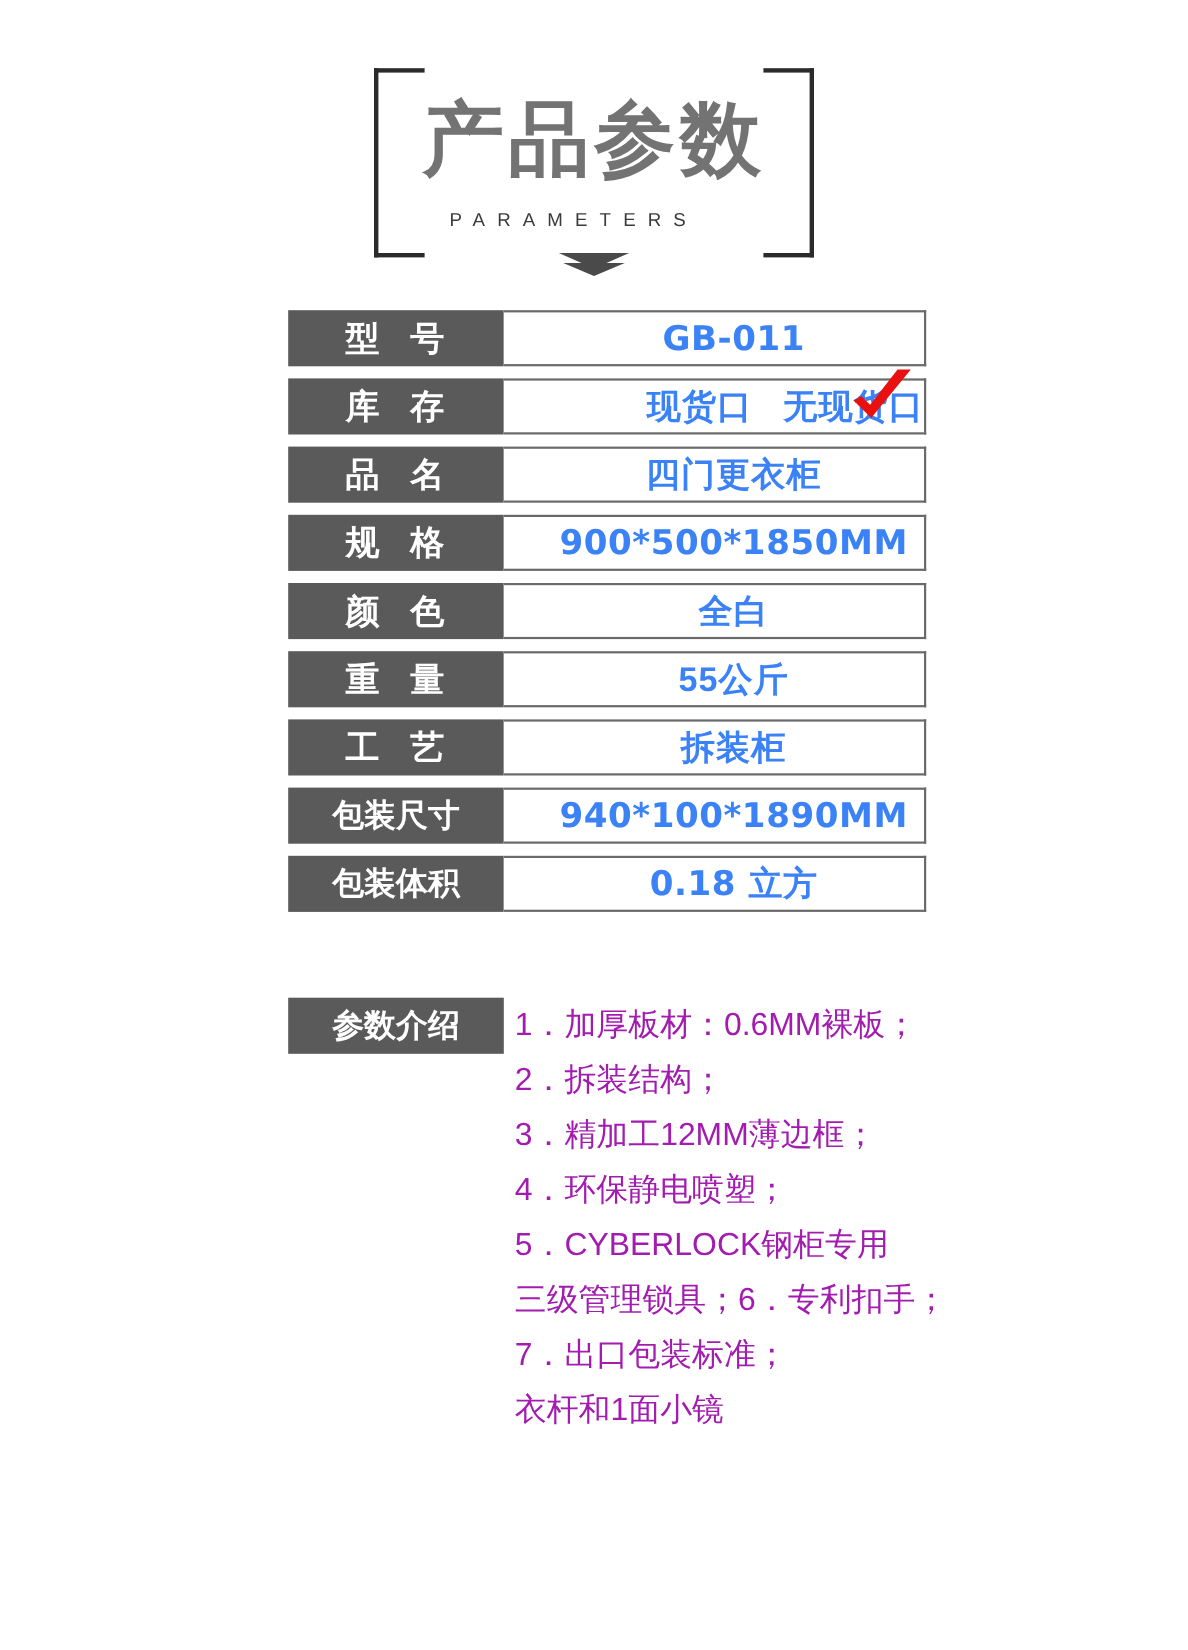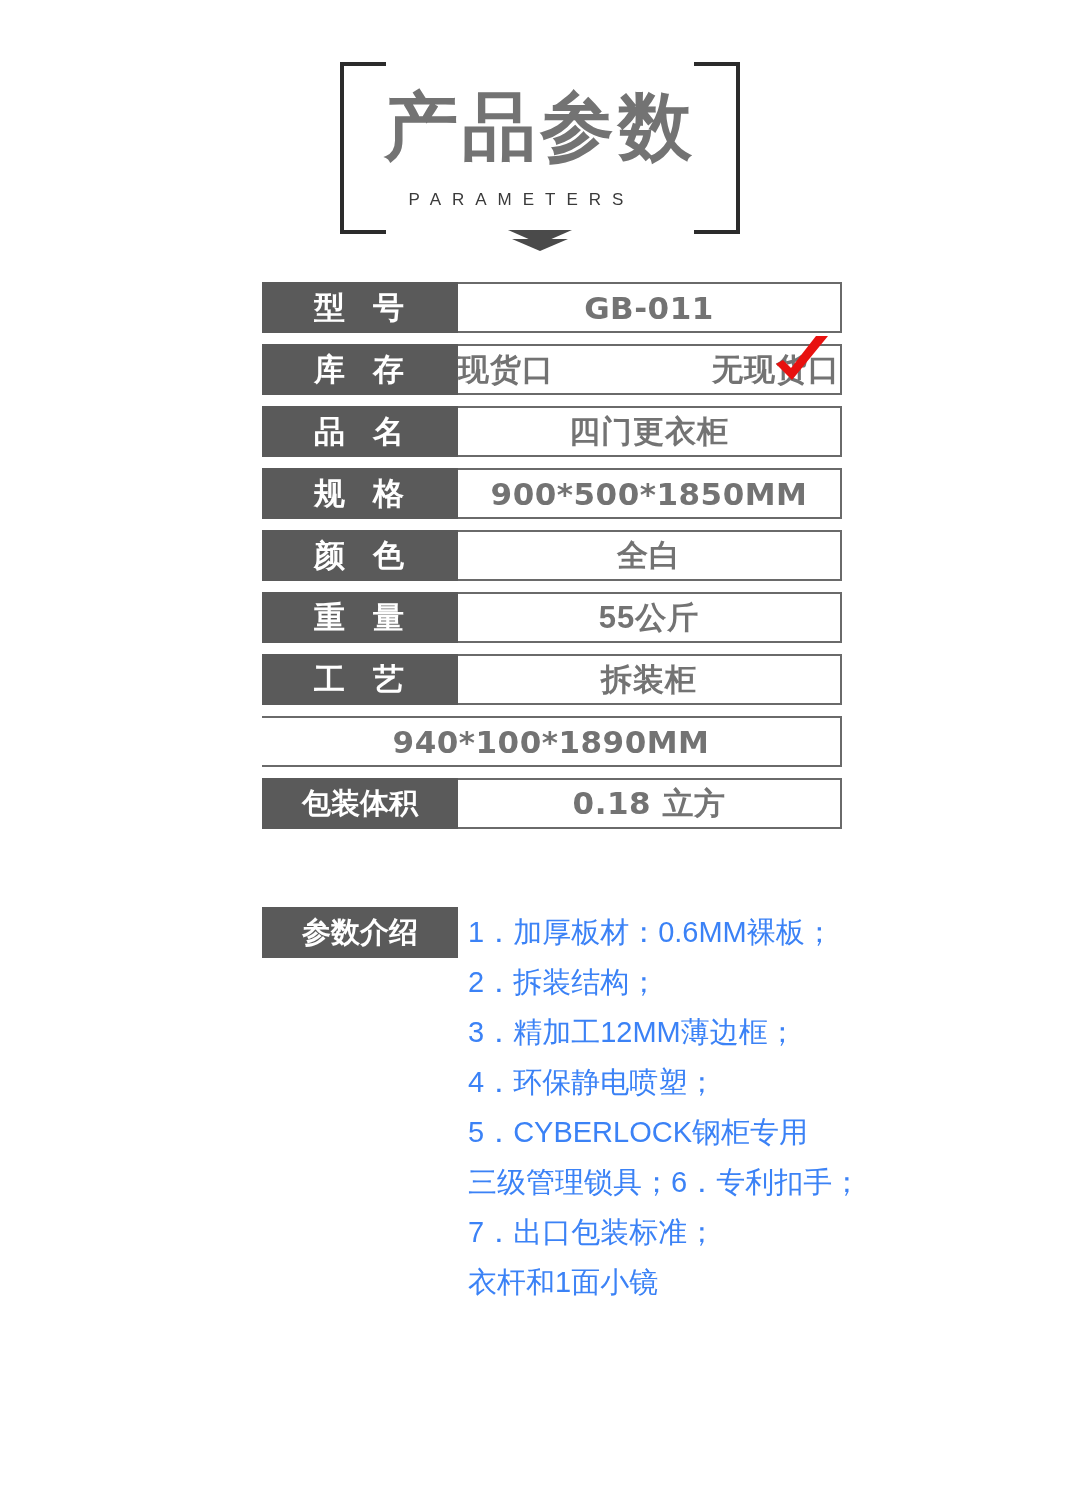--- a/index.html
+++ b/index.html
@@ -133,32 +133,33 @@
   .spec-value {
     flex: 1;
     border: 2px solid #6a6a6a;
     border-left: none;
     background: #ffffff;
     display: flex;
     align-items: center;
     justify-content: center;
     font-size: 31px;
     font-weight: 700;
-    color: #737373;
+    color: #3b82f6;
     box-sizing: border-box;
     letter-spacing: 1px;
     position: relative;
+    padding-left: 36px;
   }
   .spec-value.mono {
     font-family: "DejaVu Sans", sans-serif;
     letter-spacing: 0.5px;
   }
   .stock-value {
-    justify-content: space-between;
-    gap: 46px;
+    justify-content: flex-end;
+    gap: 28px;
   }
   .stock-opt {
     display: inline-flex;
     align-items: center;
     gap: 6px;
     white-space: nowrap;
   }
   .check-mark {
     position: absolute;
     right: 8px;
@@ -187,21 +188,21 @@
     display: flex;
     align-items: center;
     justify-content: center;
     flex: none;
     box-sizing: border-box;
   }
   .intro-text {
     margin-left: 10px;
     font-size: 29px;
     line-height: 50px;
-    color: #3b82f6;
+    color: #a21caf;
     font-weight: 400;
     width: 480px;
   }
   .intro-text p {
     margin: 0;
     white-space: nowrap;
   }
 </style>
 </head>
 <body>
@@ -284,20 +285,21 @@
   <div class="spec-row">
     <div class="spec-label">
       <span>工</span>
       <span class="sp"></span>
       <span>艺</span>
     </div>
     <div class="spec-value">拆装柜</div>
   </div>
 
   <div class="spec-row">
+    <div class="spec-label wide-text">包装尺寸</div>
     <div class="spec-value mono">940*100*1890MM</div>
   </div>
 
   <div class="spec-row">
     <div class="spec-label wide-text">包装体积</div>
     <div class="spec-value mono">0.18 立方</div>
   </div>
 </div>
 
 <div class="intro-wrap">

